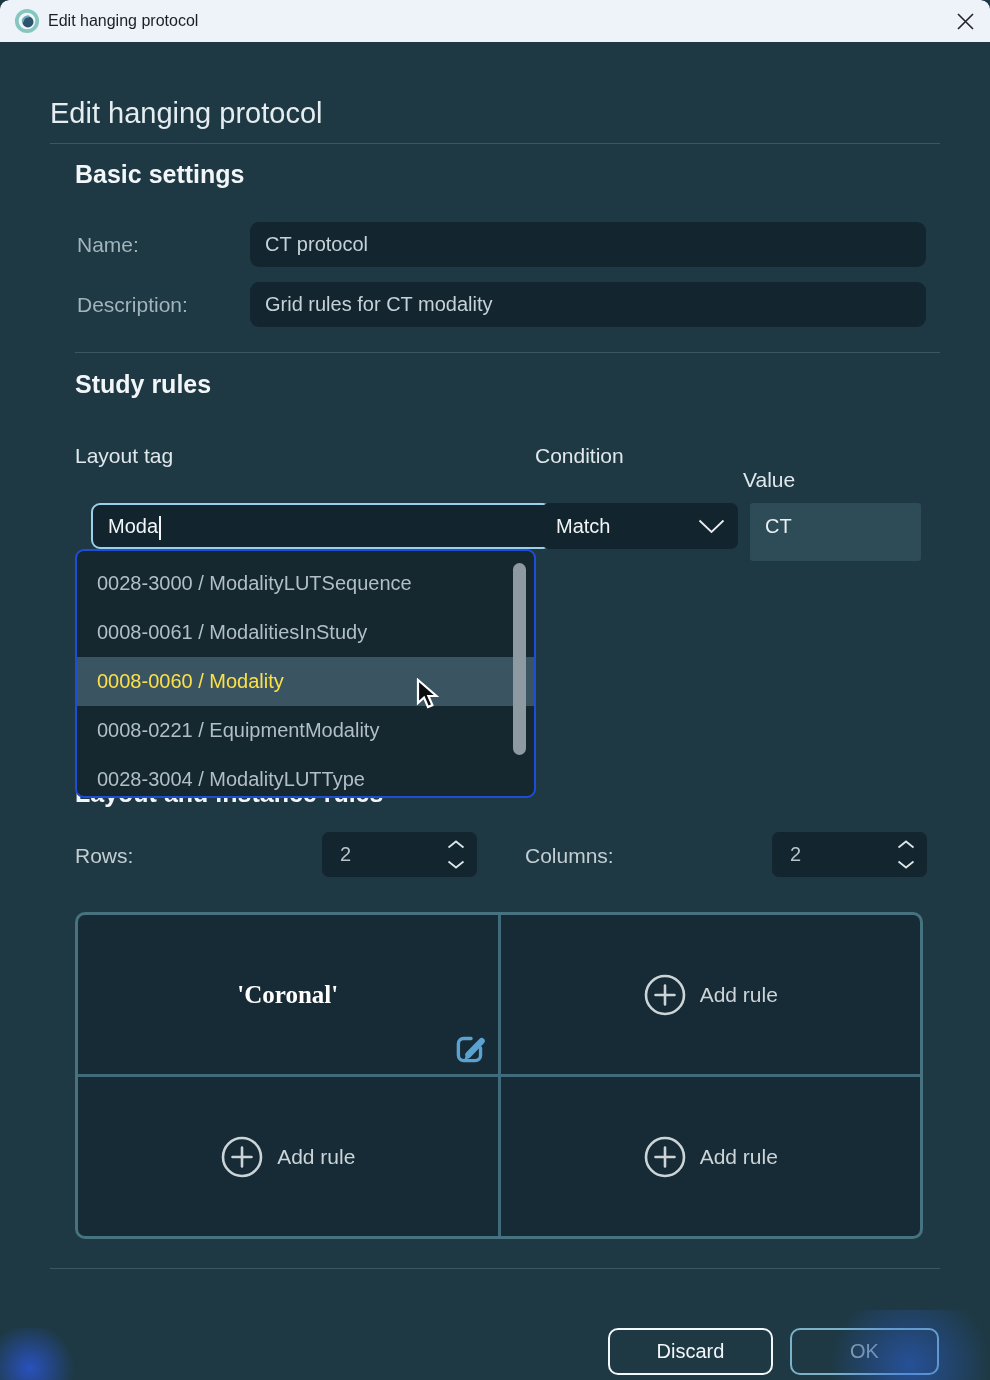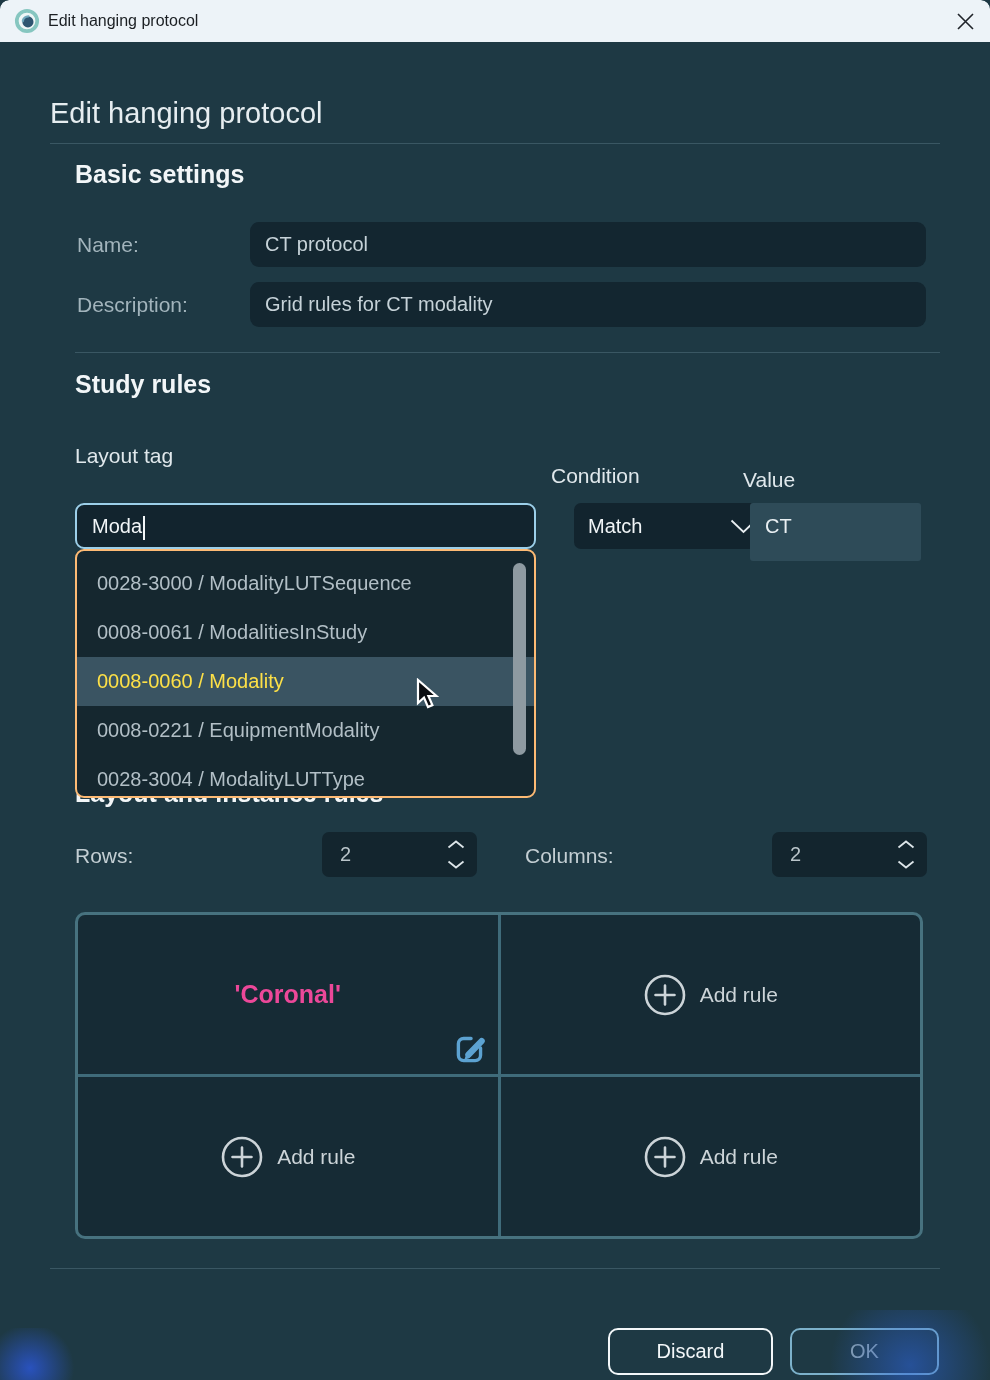--- a/index.html
+++ b/index.html
@@ -18,45 +18,45 @@
   .div1 { left:50px; width:890px; top:143px; }
   .div2 { left:75px; width:865px; top:352px; }
   .div3 { left:50px; width:890px; top:1268px; }
 
   .section-heading { position:absolute; font-size:25px; font-weight:bold; color:#f2f6f8; }
   .form-label { position:absolute; font-size:21px; color:#a2b4bc; }
   .text-input { position:absolute; background:#132630; border-radius:9px; height:45px; line-height:45px; padding-left:15px; font-size:20px; color:#c6d2d8; }
 
   
   .col-header { position:absolute; font-size:21px; color:#e0e8ec; }
-  .dicom-input { position:absolute; left:75px; top:503px; width:461px; height:46px; background:#12242e; border:2px solid #9ccfe9; border-radius:9px; line-height:42px; padding-left:15px; font-size:20px; color:#f2f6f8; }
+  .dicom-input { position:absolute; left:91px; top:503px; width:461px; height:46px; background:#12242e; border:2px solid #9ccfe9; border-radius:9px; line-height:42px; padding-left:15px; font-size:20px; color:#f2f6f8; }
   .caret { display:inline-block; width:2px; height:24px; background:#f2f6f8; vertical-align:middle; margin-left:1px; }
-  .condition-select { position:absolute; left:542px; top:503px; width:196px; height:46px; background:#12242e; border-radius:7px; display:flex; align-items:center; cursor:pointer;margin-left:32px; }
+  .condition-select { position:absolute; left:542px; top:503px; width:196px; height:46px; background:#12242e; border-radius:7px; display:flex; align-items:center; cursor:pointer; }
   .condition-select .sel-label { margin-left:14px; font-size:20px; color:#f0f4f6; }
   .condition-select svg { position:absolute; right:13px; top:16px; }
   .value-input { position:absolute; left:750px; top:503px; width:171px; height:58px; background:#2e4b58; border-radius:3px; line-height:46px; padding-left:15px; font-size:20px; color:#e9eff2; }
 
   
-  .dropdown { position:absolute; left:75px; top:549px; width:461px; height:249px; background:#15272f; border:2px solid #fdba74; border-radius:9px; overflow:hidden; z-index:20; }
+  .dropdown { position:absolute; left:75px; top:549px; width:461px; height:249px; background:#15272f; border:2px solid #1d4ed8; border-radius:9px; overflow:hidden; z-index:20; }
   .dd-inner { position:absolute; left:0; top:8px; width:100%; }
   .dd-item { height:49px; line-height:49px; padding-left:20px; font-size:20px; color:#b2bfc6; cursor:pointer; }
   .dd-item.selected { background:#3a5462; color:#fde047; }
   .dd-scrollbar { position:absolute; right:8px; top:12px; width:13px; height:192px; background:#8e9aa1; border-radius:7px; }
   .mouse-cursor { position:absolute; left:415px; top:678px; z-index:30; }
 
   
   .spinner { position:absolute; top:832px; width:155px; height:45px; background:#13252e; border-radius:7px; }
   .spinner .spin-value { position:absolute; left:18px; top:0; line-height:45px; font-size:20px; color:#b9c4c9; }
   .spin-up { position:absolute; right:12px; top:8px; cursor:pointer; }
   .spin-down { position:absolute; right:12px; bottom:8px; cursor:pointer; }
 
   
   .rules-grid { position:absolute; left:75px; top:912px; width:848px; height:327px; border:3px solid #47727f; border-radius:10px; background:#3f6b7a; display:grid; grid-template-columns:1fr 1fr; grid-template-rows:1fr 1fr; gap:3px; overflow:hidden; }
   .grid-cell { background:#162b35; position:relative; display:flex; align-items:center; justify-content:center; cursor:pointer; }
-  .rule-label { font-size:25px; font-weight:bold; color:#ec4899; }
+  .rule-label { font-size:25px; font-weight:bold; color:#ffffff;font-family:Liberation Serif, serif; }
   .edit-icon { position:absolute; right:9px; bottom:6px; }
   .add-rule { display:flex; align-items:center; gap:13px; }
   .add-rule .add-label { font-size:21px; color:#ccd4d8; }
 
   
   .btn { position:absolute; top:1296px; height:47px; border-radius:10px; background:transparent; display:flex; align-items:center; justify-content:center; font-size:20px; cursor:pointer;margin-top:32px; }
   .btn-discard { left:608px; width:165px; border:2.5px solid #f3f7f9; color:#f3f7f9; }
   .btn-ok { left:790px; width:149px; border:2px solid #7cb1ca; color:#8ca3af; }
 
   
@@ -88,21 +88,21 @@
   <div class="section-heading" style="left:75px; top:160px;">Basic settings</div>
   <div class="form-label" style="left:77px; top:233px;">Name:</div>
   <div class="text-input" style="left:250px; top:222px; width:676px;">CT protocol</div>
   <div class="form-label" style="left:77px; top:293px;">Description:</div>
   <div class="text-input" style="left:250px; top:282px; width:676px;">Grid rules for CT modality</div>
 
   <div class="divider div2"></div>
 
   <div class="section-heading" style="left:75px; top:370px;">Study rules</div>
   <div class="col-header" style="left:75px; top:444px;">Layout tag</div>
-  <div class="col-header" style="left:535px; top:464px;margin-left:16px;">Condition</div>
+  <div class="col-header" style="left:535px; top:444px;">Condition</div>
   <div class="col-header" style="left:743px; top:468px;">Value</div>
 
   <div class="dicom-input"><span>Moda</span><span class="caret"></span></div>
 
   <div class="condition-select">
     <span class="sel-label">Match</span>
     <svg width="27" height="15" viewBox="0 0 27 15">
       <polyline points="1.5,1.5 13.5,13 25.5,1.5" fill="none" stroke="#e8eef1" stroke-width="1.8"></polyline>
     </svg>
   </div>

